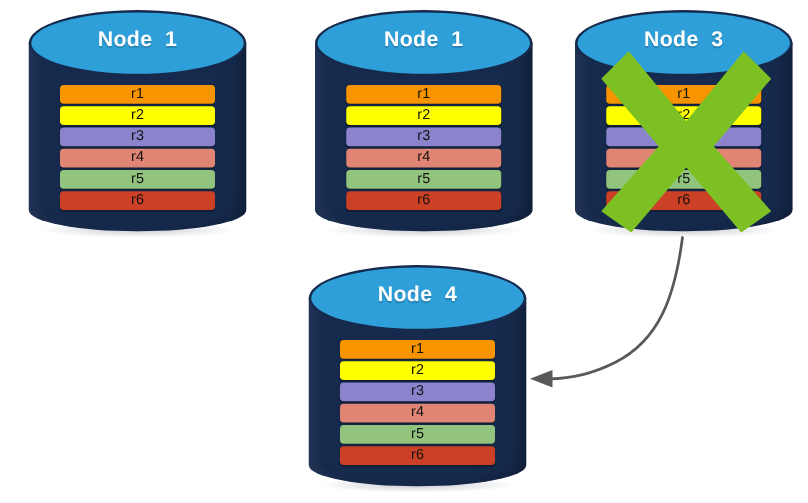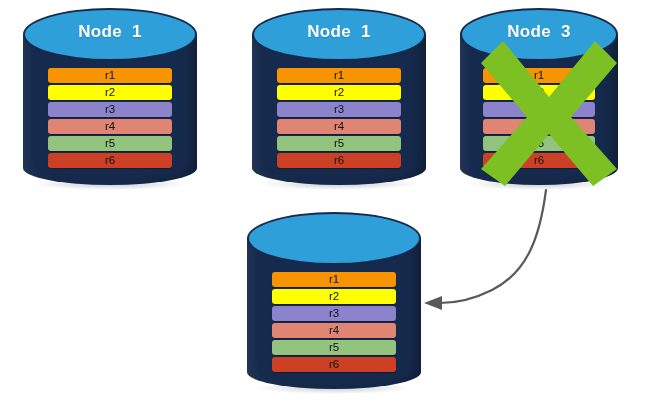--- a/index.html
+++ b/index.html
@@ -147,21 +147,21 @@
     <div class="rows">
       <div class="row" style="background: rgb(247, 148, 0);">r1</div>
       <div class="row" style="background: rgb(255, 255, 0);">r2</div>
       <div class="row" style="background: rgb(139, 132, 204);">r3</div>
       <div class="row" style="background: rgb(224, 133, 115);">r4</div>
       <div class="row" style="background: rgb(146, 196, 125);">r5</div>
       <div class="row" style="background: rgb(204, 65, 37);">r6</div>
     </div>
   </div>
 
-  <div class="node" id="node-3" style="left:460px; top:8px; width:158px; height:177px;">
+  <div class="node" id="node-3" style="left:460px; top:8px; width:174px; height:177px;">
     <div class="cyl-shadow"></div>
     <div class="node-body">
       <div class="cyl-side" style="background: rgb(22, 42, 77);"></div>
       <div class="cyl-top" style="background: rgb(46, 159, 217); border-color: rgb(22, 42, 77);"></div>
     </div>
     <div class="node-title" style="color: rgb(255, 255, 255);">Node  3</div>
     <div class="rows">
       <div class="row" style="background: rgb(247, 148, 0);">r1</div>
       <div class="row" style="background: rgb(255, 255, 0);">r2</div>
       <div class="row" style="background: rgb(139, 132, 204);">r3</div>
@@ -176,20 +176,21 @@
       </g>
     </svg>
   </div>
 
   <div class="node" id="node-4" style="left:247px; top:212px; width:174px; height:177px;">
     <div class="cyl-shadow"></div>
     <div class="node-body">
       <div class="cyl-side" style="background: rgb(22, 42, 77);"></div>
       <div class="cyl-top" style="background: rgb(46, 159, 217); border-color: rgb(22, 42, 77);"></div>
     </div>
+    <div class="node-title" style="color: rgb(255, 255, 255);">Node  4</div>
     <div class="rows">
       <div class="row" style="background: rgb(247, 148, 0);">r1</div>
       <div class="row" style="background: rgb(255, 255, 0);">r2</div>
       <div class="row" style="background: rgb(139, 132, 204);">r3</div>
       <div class="row" style="background: rgb(224, 133, 115);">r4</div>
       <div class="row" style="background: rgb(146, 196, 125);">r5</div>
       <div class="row" style="background: rgb(204, 65, 37);">r6</div>
     </div>
   </div>
 

